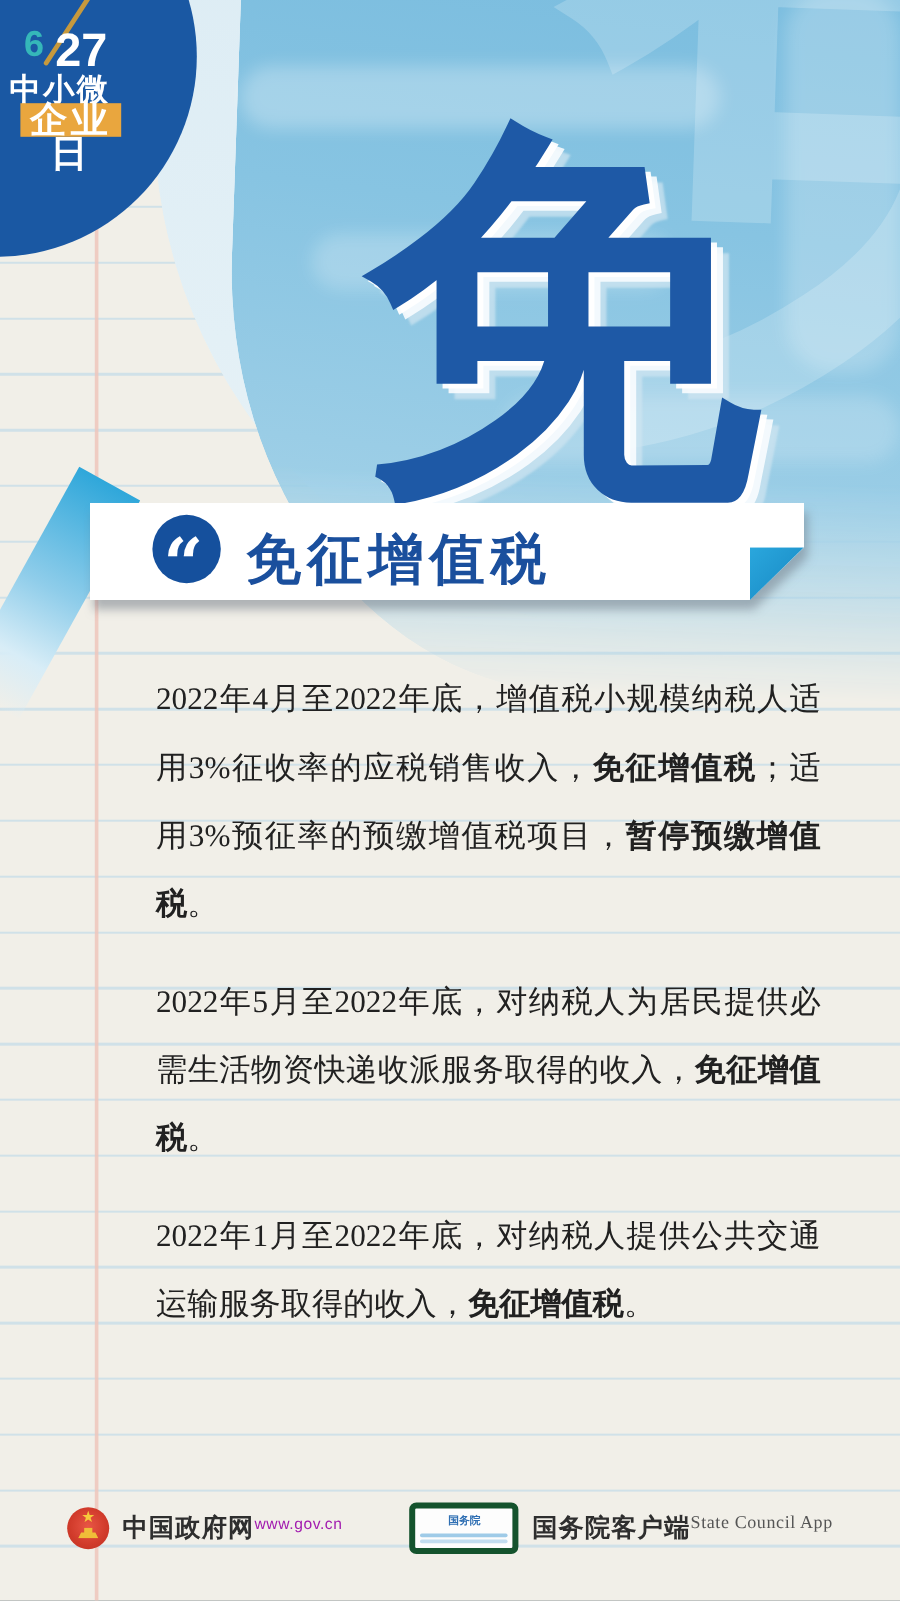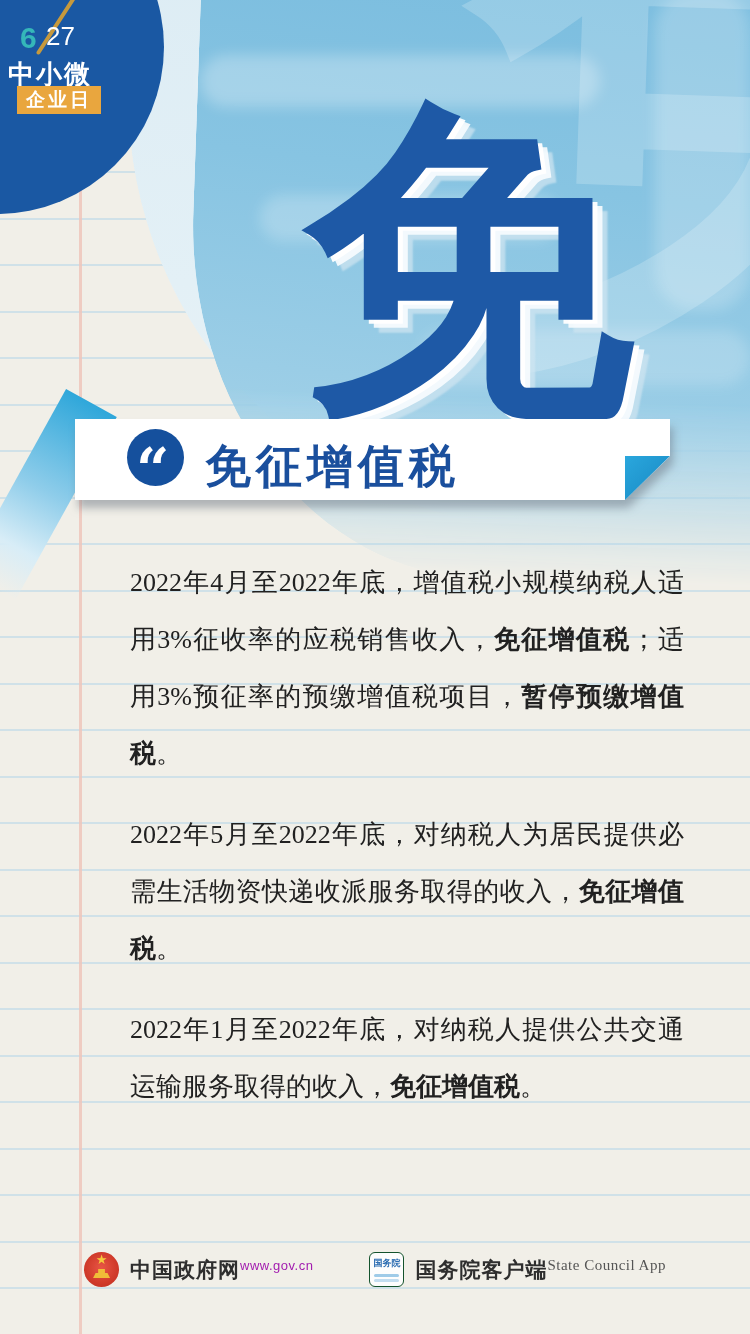--- a/index.html
+++ b/index.html
@@ -60,24 +60,24 @@
     font-weight:bold;font-size:58px;line-height:1;letter-spacing:-3px;}
   .banner-title{position:absolute;left:130px;top:17px;font-size:46px;font-weight:bold;
     color:#1a4f9d;letter-spacing:5px;}
 
   
   .badge{position:absolute;left:-170px;top:-120px;width:334px;height:334px;border-radius:50%;
     background:#1a58a3;z-index:6;}
   .badge .slash{position:absolute;left:225px;top:108px;width:4px;height:72px;background:#c6993d;
     transform:rotate(33deg);border-radius:2px;}
   .badge .month{position:absolute;left:190px;top:141px;font-size:30px;font-weight:bold;color:#35b7b9;}
-  .badge .day{position:absolute;left:216px;top:141px;font-size:26px;font-weight:normal;color:#ffffff;}
+  .badge .day{position:absolute;left:216px;top:141px;font-size:39px;font-weight:bold;color:#ffffff;}
   .badge .line1{position:absolute;left:178px;top:177px;font-size:26px;font-weight:bold;color:#ffffff;letter-spacing:2px;}
   .badge .line2{position:absolute;left:187px;top:206px;width:84px;height:28px;background:#e9a63e;
-    color:#ffffff;font-size:19px;font-weight:bold;letter-spacing:3px;text-align:center;line-height:28px;}
+    color:#ffffff;font-size:31px;font-weight:bold;letter-spacing:3px;text-align:center;line-height:28px;}
 
   
   .content{position:absolute;left:130px;top:554px;width:554px;z-index:5;
     font-family:"Liberation Serif","DejaVu Serif",serif;
     font-size:26px;line-height:57px;color:#212121;text-align:justify;}
   .content p{margin:0 0 24px 0;}
   .content .b{font-weight:bold;}
 
   
   .footer{position:absolute;left:0;top:1252px;width:750px;z-index:5;
@@ -86,21 +86,21 @@
   .brand-text{display:flex;}
   .brand-name{font-size:21px;font-weight:bold;color:#2e2e2e;letter-spacing:1px;line-height:24px;}
   .brand-sub{font-size:13px;color:#a21caf;letter-spacing:.5px;line-height:15px;}
   .brand-sub.serif{font-family:Liberation Serif, serif;font-size:15px;color:#555;}
   .emblem{position:relative;width:35px;height:35px;border-radius:50%;
     background:radial-gradient(circle at 50% 45%,#e85545 0%,#d03a2a 60%,#bd2f21 100%);}
   .emblem .star{position:absolute;left:0;right:0;top:1px;text-align:center;color:#f6c93c;font-size:13px;line-height:14px;}
   .emblem .gate{position:absolute;left:9px;top:17px;width:17px;height:9px;background:#f0bd38;
     clip-path:polygon(0 100%,15% 45%,30% 45%,30% 0,70% 0,70% 45%,85% 45%,100% 100%);}
   .app-icon{position:relative;width:33px;height:33px;border-radius:6px;background:#fdfdfd;
-    border:1px solid #14532d;overflow:hidden;}
+    border:5px solid #14532d;overflow:hidden;padding-left:48px;}
   .app-icon .app-icon-label{position:absolute;left:0;right:0;top:4px;text-align:center;
     font-size:9px;font-weight:bold;color:#2f6fb3;letter-spacing:0;}
   .app-icon .wave1{position:absolute;left:4px;right:4px;bottom:9px;height:3px;border-radius:2px;background:#9fcbe8;}
   .app-icon .wave2{position:absolute;left:4px;right:4px;bottom:4px;height:3px;border-radius:2px;background:#c2ddf0;}
 </style>
 </head>
 <body>
 
 <div class="page">
 

